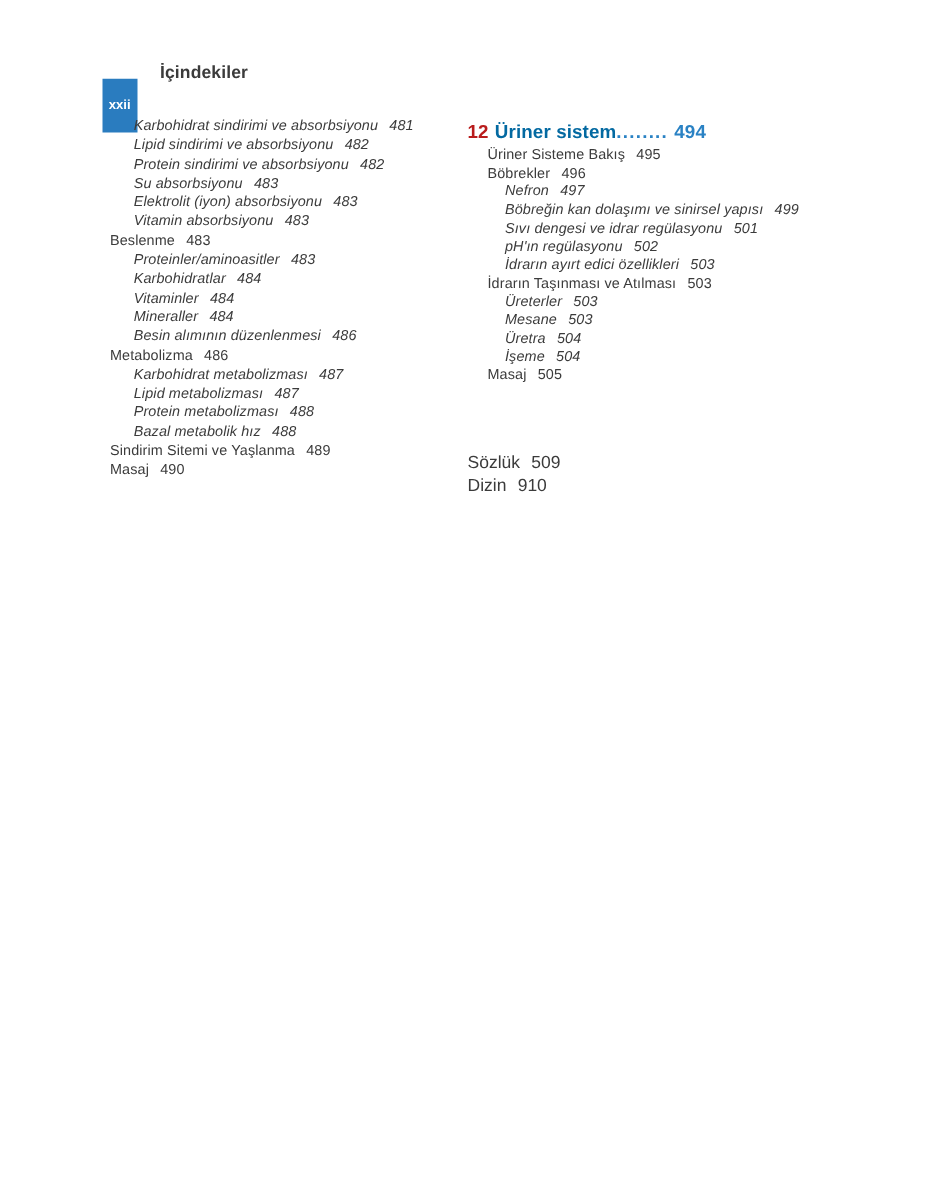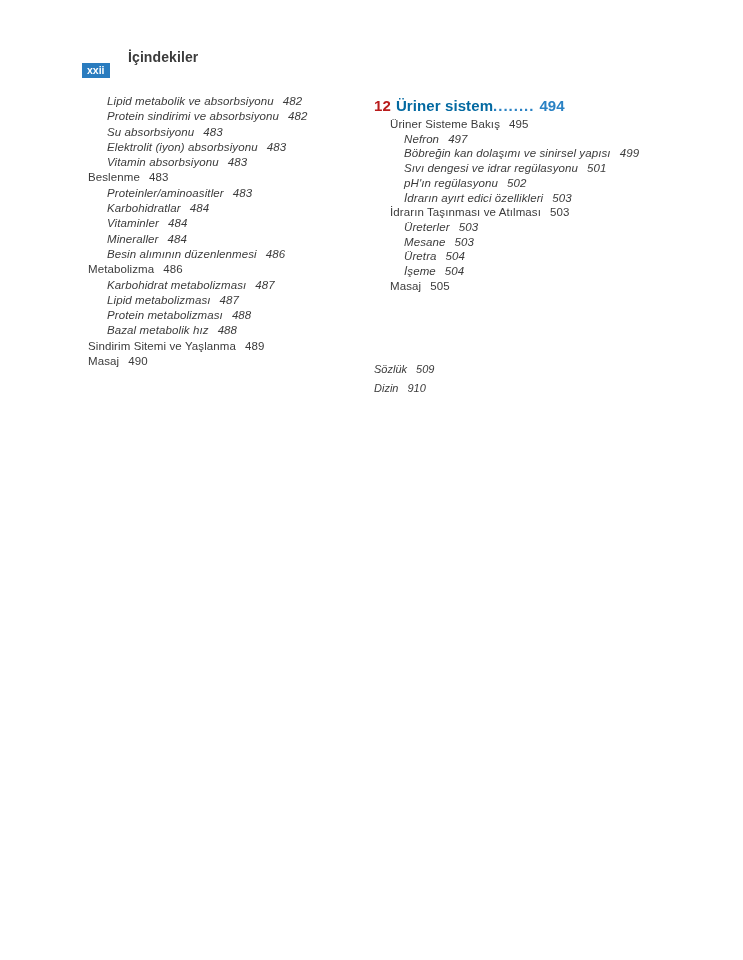--- a/index.html
+++ b/index.html
@@ -22,21 +22,21 @@
     left: 82px;
     top: 63px;
     min-width: 16px;
     height: 15px;
     background: #2a7cbf;
     color: #ffffff;
     font-size: 10.5px;
     font-weight: bold;
     text-align: center;
     line-height: 15px;
-    padding: 0 5px;
+    padding: 14px 5px;
   }
   .running-title {
     position: absolute;
     left: 128px;
     top: 49px;
     font-size: 14px;
     font-weight: bold;
     color: #3b3b3b;
     letter-spacing: 0.1px;
   }
@@ -80,38 +80,38 @@
   .ch-title { color: #0369a1; }
   .ch-dots { color: #2a82c4; letter-spacing: 1px; }
   .ch-page { color: #2a82c4; margin-left: 5px; }
   
   .backmatter {
     position: absolute;
     left: 374px;
     top: 360px;
   }
   .bm-row {
-    font-size: 11px;
-    font-style: italic;
+    font-size: 14px;
     line-height: 19px;
     white-space: nowrap;
   }
   .bm-row .pg { margin-left: 9px; }
 </style>
 </head>
 <body>
 
 <div id="canvas">
 
   <span class="folio-badge">xxii</span>
 
   <span class="running-title">İçindekiler</span>
 
   <div class="col-left" id="left-entries">
-      <div class="toc-row lvl2 it"><span class="lbl">Lipid metabolik ve absorbsiyonu</span><span class="pg">482</span></div>
+      <div class="toc-row lvl2 it"><span class="lbl">Karbohidrat sindirimi ve absorbsiyonu</span><span class="pg">481</span></div>
+      <div class="toc-row lvl2 it"><span class="lbl">Lipid sindirimi ve absorbsiyonu</span><span class="pg">482</span></div>
       <div class="toc-row lvl2 it"><span class="lbl">Protein sindirimi ve absorbsiyonu</span><span class="pg">482</span></div>
       <div class="toc-row lvl2 it"><span class="lbl">Su absorbsiyonu</span><span class="pg">483</span></div>
       <div class="toc-row lvl2 it"><span class="lbl">Elektrolit (iyon) absorbsiyonu</span><span class="pg">483</span></div>
       <div class="toc-row lvl2 it"><span class="lbl">Vitamin absorbsiyonu</span><span class="pg">483</span></div>
       <div class="toc-row lvl1"><span class="lbl">Beslenme</span><span class="pg">483</span></div>
       <div class="toc-row lvl2 it"><span class="lbl">Proteinler/aminoasitler</span><span class="pg">483</span></div>
       <div class="toc-row lvl2 it"><span class="lbl">Karbohidratlar</span><span class="pg">484</span></div>
       <div class="toc-row lvl2 it"><span class="lbl">Vitaminler</span><span class="pg">484</span></div>
       <div class="toc-row lvl2 it"><span class="lbl">Mineraller</span><span class="pg">484</span></div>
       <div class="toc-row lvl2 it"><span class="lbl">Besin alımının düzenlenmesi</span><span class="pg">486</span></div>
@@ -123,20 +123,21 @@
       <div class="toc-row lvl1"><span class="lbl">Sindirim Sitemi ve Yaşlanma</span><span class="pg">489</span></div>
       <div class="toc-row lvl1"><span class="lbl">Masaj</span><span class="pg">490</span></div>
     </div>
 
   <div class="col-right">
     <div class="chapter-heading">
       <span class="ch-num">12</span><span class="ch-title">Üriner sistem</span><span class="ch-dots">........</span><span class="ch-page">494</span>
     </div>
     <div id="right-entries">
         <div class="toc-row lvl1"><span class="lbl">Üriner Sisteme Bakış</span><span class="pg">495</span></div>
+        <div class="toc-row lvl1"><span class="lbl">Böbrekler</span><span class="pg">496</span></div>
         <div class="toc-row lvl2 it"><span class="lbl">Nefron</span><span class="pg">497</span></div>
         <div class="toc-row lvl2 it"><span class="lbl">Böbreğin kan dolaşımı ve sinirsel yapısı</span><span class="pg">499</span></div>
         <div class="toc-row lvl2 it"><span class="lbl">Sıvı dengesi ve idrar regülasyonu</span><span class="pg">501</span></div>
         <div class="toc-row lvl2 it"><span class="lbl">pH'ın regülasyonu</span><span class="pg">502</span></div>
         <div class="toc-row lvl2 it"><span class="lbl">İdrarın ayırt edici özellikleri</span><span class="pg">503</span></div>
         <div class="toc-row lvl1"><span class="lbl">İdrarın Taşınması ve Atılması</span><span class="pg">503</span></div>
         <div class="toc-row lvl2 it"><span class="lbl">Üreterler</span><span class="pg">503</span></div>
         <div class="toc-row lvl2 it"><span class="lbl">Mesane</span><span class="pg">503</span></div>
         <div class="toc-row lvl2 it"><span class="lbl">Üretra</span><span class="pg">504</span></div>
         <div class="toc-row lvl2 it"><span class="lbl">İşeme</span><span class="pg">504</span></div>

